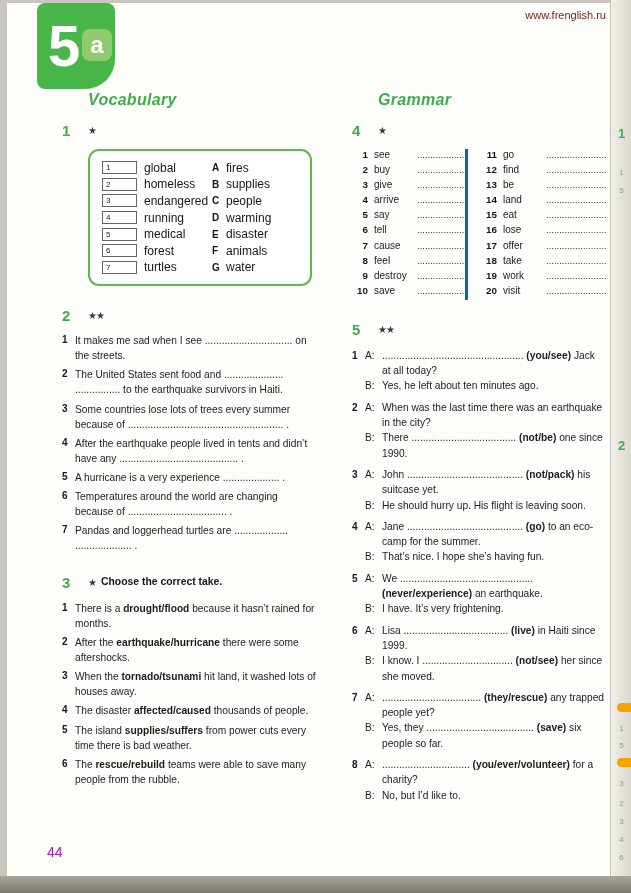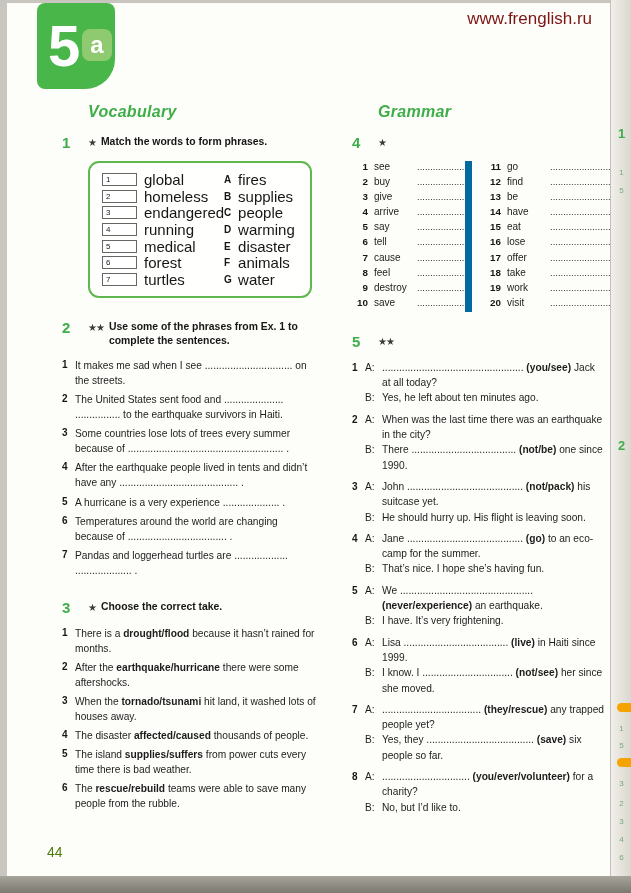--- a/index.html
+++ b/index.html
@@ -9,65 +9,65 @@
   .edge-strip{position:absolute;left:610px;top:0;width:21px;height:876px;
     background:linear-gradient(to right,#f1efe9,#d9d6cf);border-left:1px solid #c4c1ba;}
   .bottom-shadow{position:absolute;left:0;top:876px;width:631px;height:17px;
     background:linear-gradient(to bottom,#a7a49c,#7b786f);}
   
   .unit-tab{position:absolute;left:30px;top:0;width:78px;height:86px;background:#49b649;
     border-radius:8px 8px 30px 8px;}
   .unit-num{position:absolute;left:11px;top:0px;font-size:58px;font-weight:bold;color:#ffffff;line-height:86px;}
   .unit-letter{position:absolute;left:45px;top:26px;width:30px;height:32px;background:#8fca70;
     border-radius:8px;color:#fff;font-size:24px;font-weight:bold;display:flex;align-items:center;justify-content:center;}
-  .site-url{position:absolute;top:6px;right:18px;font-size:17px;color:#7c1513;}
-  
-  .col{position:absolute;top:100px;}
+  .site-url{position:absolute;top:6px;right:4px;font-size:11px;color:#7c1513;}
+  
+  .col{position:absolute;top:88px;}
   .col-left{left:41px;width:268px;}
   .col-right{left:331px;width:266px;}
   .col-heading{margin:0 0 14px 40px;font-size:16px;font-style:italic;font-weight:bold;color:#3fae49;letter-spacing:.3px;}
   
   .exercise{margin-bottom:22px;}
   .ex-header{display:flex;align-items:flex-start;margin-bottom:9px;}
   .ex-num{flex:none;margin-left:14px;width:26px;color:#3fae49;font-weight:bold;font-size:15px;line-height:1.1;}
   .star{flex:none;margin-right:5px;color:#3a3a3a;font-size:10px;letter-spacing:-1px;line-height:1.5;}
   .ex-title{flex:1;font-weight:bold;font-size:10.4px;color:#161616;line-height:1.4;}
   
   .match-table{margin-left:40px;width:198px;border:2px solid #5eb84e;border-radius:11px;
     padding:9px 10px 8px 12px;display:flex;background:#fffffe;}
   .mt-left{flex:1.25;}
   .mt-right{flex:1;}
   .mt-row{display:flex;align-items:center;height:16.6px;}
   .num-box{flex:none;width:30px;height:11px;border:1px solid #666;background:#fff;
     font-size:8px;display:flex;align-items:center;padding-left:3px;margin-right:7px;color:#222;}
   .mt-letter{flex:none;width:14px;font-weight:bold;font-size:10px;color:#161616;}
-  .mt-word{font-size:15px;color:#161616;}
+  .mt-word{font-size:12px;color:#161616;}
   
   .item{display:flex;margin:0 0 4px 14px;}
   .item-num{flex:none;width:13px;font-weight:bold;font-size:10px;color:#161616;line-height:1.48;}
   .item-text{flex:1;font-size:10.2px;color:#1c1c1c;line-height:1.48;}
   .b{font-weight:bold;}
   .i{font-style:italic;}
   
   .verb-grid{display:flex;margin-left:14px;}
   .vcol1{width:113px;}
-  .vcol2{border-left:7px solid #0369a1;padding-left:11px;width:128px;}
+  .vcol2{border-left:3px solid #0369a1;padding-left:11px;width:128px;}
   .vrow{display:flex;align-items:baseline;height:15.2px;white-space:nowrap;overflow:hidden;}
   .vnum{flex:none;width:16px;text-align:right;margin-right:6px;font-weight:bold;font-size:9.8px;color:#161616;}
   .vcol2 .vnum{width:18px;}
   .verb{flex:none;width:43px;font-size:10px;color:#1c1c1c;}
   .vdots{flex:1;overflow:hidden;font-size:9.5px;color:#2a2a2a;}
   
   .d-item{display:flex;margin:0 0 6px 2px;}
   .d-num{flex:none;width:13px;margin-left:12px;font-weight:bold;font-size:10px;color:#161616;line-height:1.5;}
   .d-content{flex:1;}
   .d-line{display:flex;}
   .d-label{flex:none;width:17px;font-size:10.2px;color:#1c1c1c;line-height:1.5;}
   .d-text{flex:1;font-size:10.2px;color:#1c1c1c;line-height:1.5;}
-  .page-number{position:absolute;left:40px;bottom:16px;font-size:14px;color:#4d7c0f;margin-top:40px;}
+  .page-number{position:absolute;left:40px;bottom:16px;font-size:14px;color:#a21caf;margin-top:40px;}
   
   .edge-unit{position:absolute;left:0;width:100%;text-align:center;color:#3fae49;font-weight:bold;font-size:13px;}
   .edge-small{position:absolute;left:0;width:100%;text-align:center;color:#79a879;font-size:8px;}
   .edge-bar{position:absolute;left:6px;width:15px;height:9px;background:#f5a300;border-radius:5px 0 0 5px;}
 </style>
 </head>
 <body>
 
 <div class="scene">
   <div class="page">
@@ -79,21 +79,20 @@
 
     <div class="site-url">www.frenglish.ru</div>
 
     <div class="col col-left">
       <h2 class="col-heading">Vocabulary</h2>
 
       <section class="exercise">
         <div class="ex-header">
           <span class="ex-num">1</span>
           <span class="star">★</span>
-          <div class="ex-title">Match the words to form phrases.</div>
         </div>
         <div class="match-table" id="ex1-table">
             <div class="mt-col mt-left">
               <div class="mt-row">
                 <span class="num-box">1</span>
                 <span class="mt-word">global</span>
               </div>
               <div class="mt-row">
                 <span class="num-box">2</span>
                 <span class="mt-word">homeless</span>
@@ -149,21 +148,20 @@
                 <span class="mt-word">water</span>
               </div>
             </div>
           </div>
       </section>
 
       <section class="exercise">
         <div class="ex-header">
           <span class="ex-num">2</span>
           <span class="star">★★</span>
-          <div class="ex-title">Use some of the phrases from Ex. 1 to complete the sentences.</div>
         </div>
         <div id="ex2-list">
             <div class="item">
               <span class="item-num">1</span>
               <span class="item-text">It makes me sad when I see ............................... on the streets.</span>
             </div>
             <div class="item">
               <span class="item-num">2</span>
               <span class="item-text">The United States sent food and ..................... ................ to the earthquake survivors in Haiti.</span>
             </div>
@@ -297,21 +295,21 @@
                 <span class="verb">find</span>
                 <span class="vdots">....................................</span>
               </div>
               <div class="vrow">
                 <span class="vnum">13</span>
                 <span class="verb">be</span>
                 <span class="vdots">....................................</span>
               </div>
               <div class="vrow">
                 <span class="vnum">14</span>
-                <span class="verb">have</span>
+                <span class="verb">land</span>
                 <span class="vdots">....................................</span>
               </div>
               <div class="vrow">
                 <span class="vnum">15</span>
                 <span class="verb">eat</span>
                 <span class="vdots">....................................</span>
               </div>
               <div class="vrow">
                 <span class="vnum">16</span>
                 <span class="verb">lose</span>

